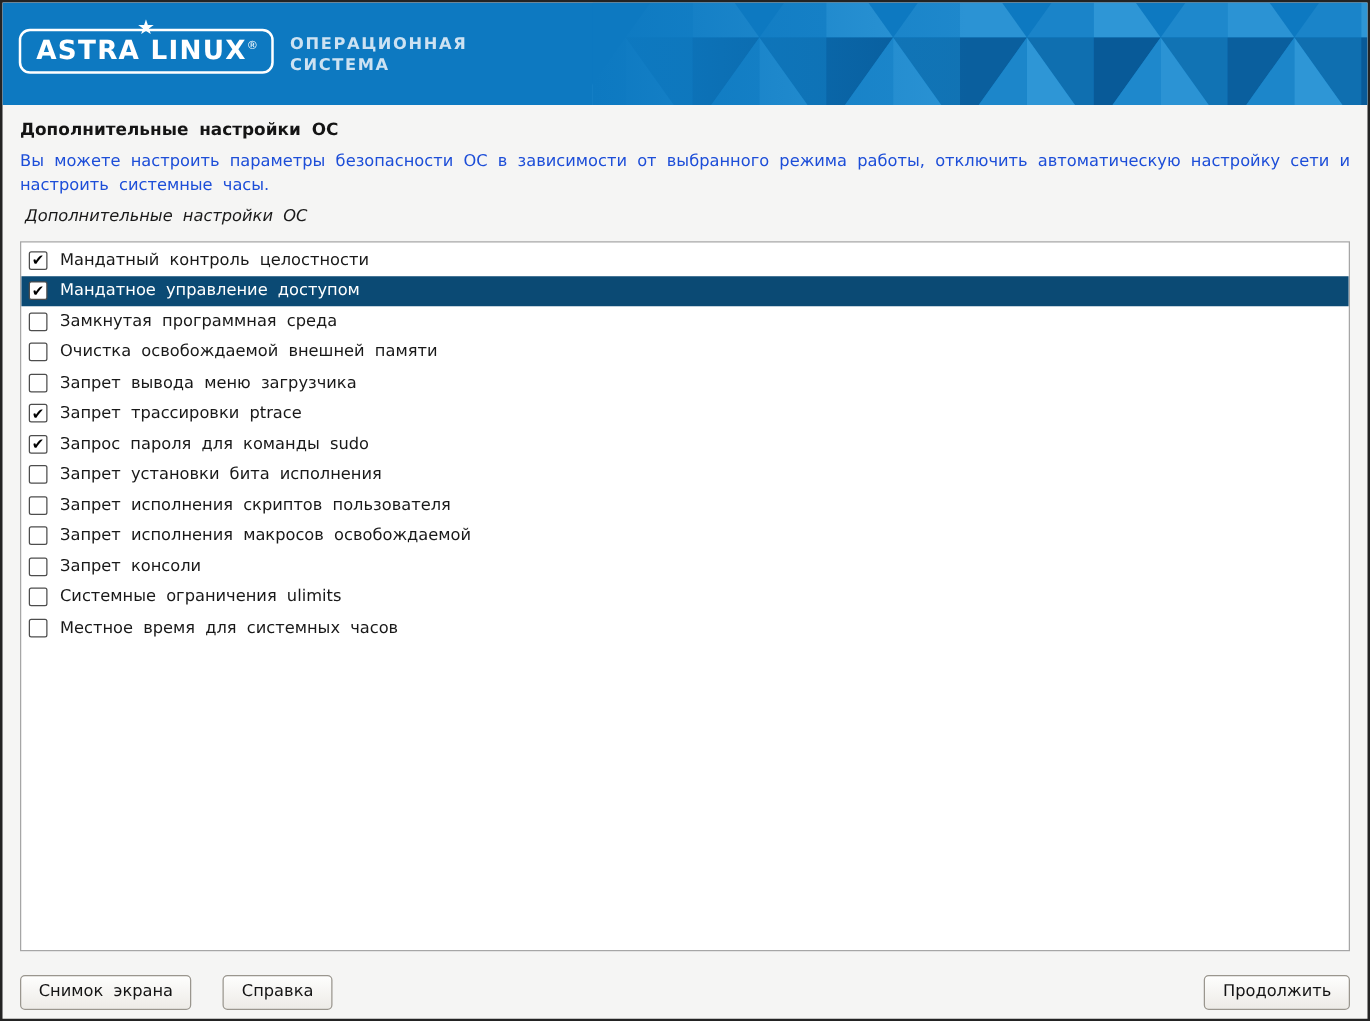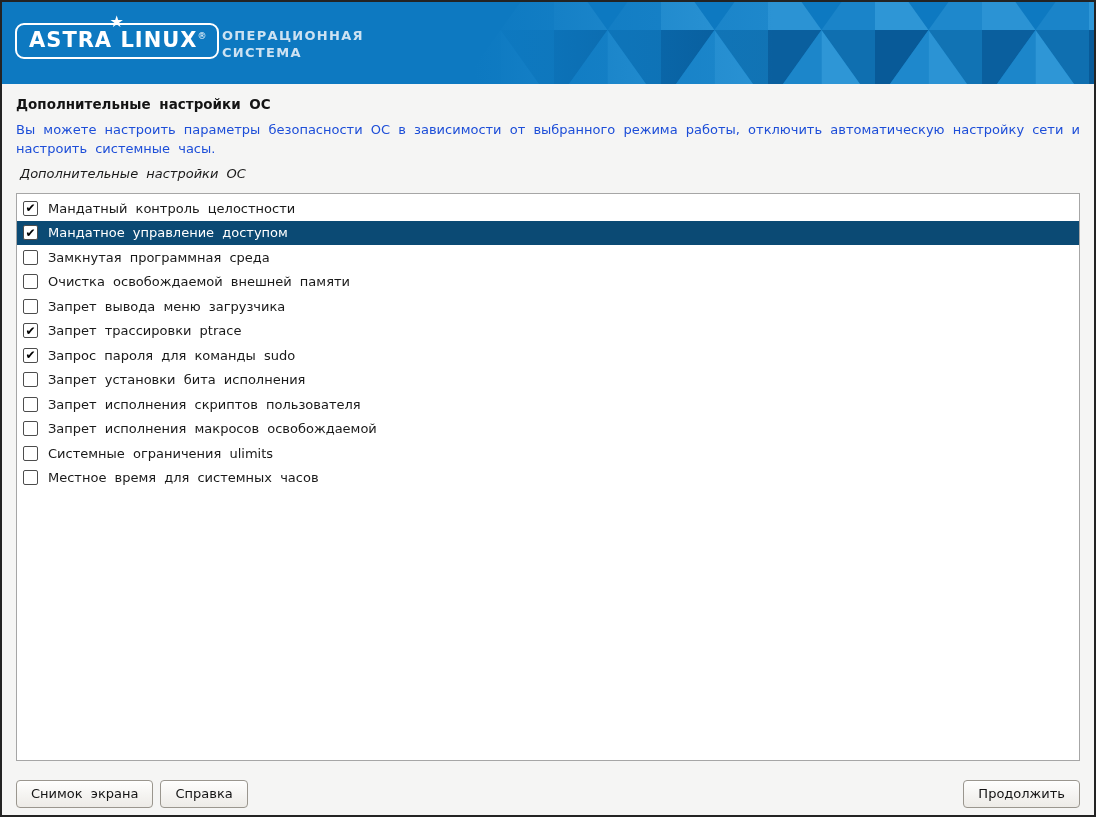--- a/index.html
+++ b/index.html
@@ -39,21 +39,21 @@
   .logo .star {
     position: absolute; top: -13px; left: 50%;
     transform: translateX(-50%);
     font-size: 16px; color: #ffffff;
     background: transparent;
     padding: 0 2px;
     font-weight: normal;
   }
   .logo sup { font-size: 9px; vertical-align: super; font-weight: normal; }
   .brand {
-    position: absolute; left: 220px; top: 25px;
+    position: absolute; left: 230px; top: 25px;
     color: #cde2f2;
     font-size: 13px;
     font-weight: bold;
     letter-spacing: 1.3px;
     line-height: 17px;
   }
 
   
   .main { padding: 0 14px; }
   .page-title {
@@ -118,21 +118,21 @@
     font-size: 12px;
     line-height: 1;
     color: #000000;
     font-weight: bold;
   }
 
   
   .footer {
     padding: 19px 14px 0;
     display: flex;
-    gap: 7px;
+    gap: 25px;
     align-items: flex-start;
   }
   .btn {
     font-family: "DejaVu Sans", "Liberation Sans", sans-serif;
     font-size: 13px;
     color: #141414;
     word-spacing: 4px;
     padding: 5px 14px 6px;
     background: linear-gradient(#fefefd, #edebe7);
     border: 1px solid #9a968e;
@@ -263,20 +263,24 @@
       <div class="row">
         <span class="cb"></span>
         <span class="row-label">Запрет исполнения скриптов пользователя</span>
       </div>
 
       <div class="row">
         <span class="cb"></span>
         <span class="row-label">Запрет исполнения макросов освобождаемой</span>
       </div>
 
+      <div class="row">
+        <span class="cb"></span>
+        <span class="row-label">Запрет консоли</span>
+      </div>
 
       <div class="row">
         <span class="cb"></span>
         <span class="row-label">Системные ограничения ulimits</span>
       </div>
 
 
       <div class="row">
         <span class="cb"></span>
         <span class="row-label">Местное время для системных часов</span>

